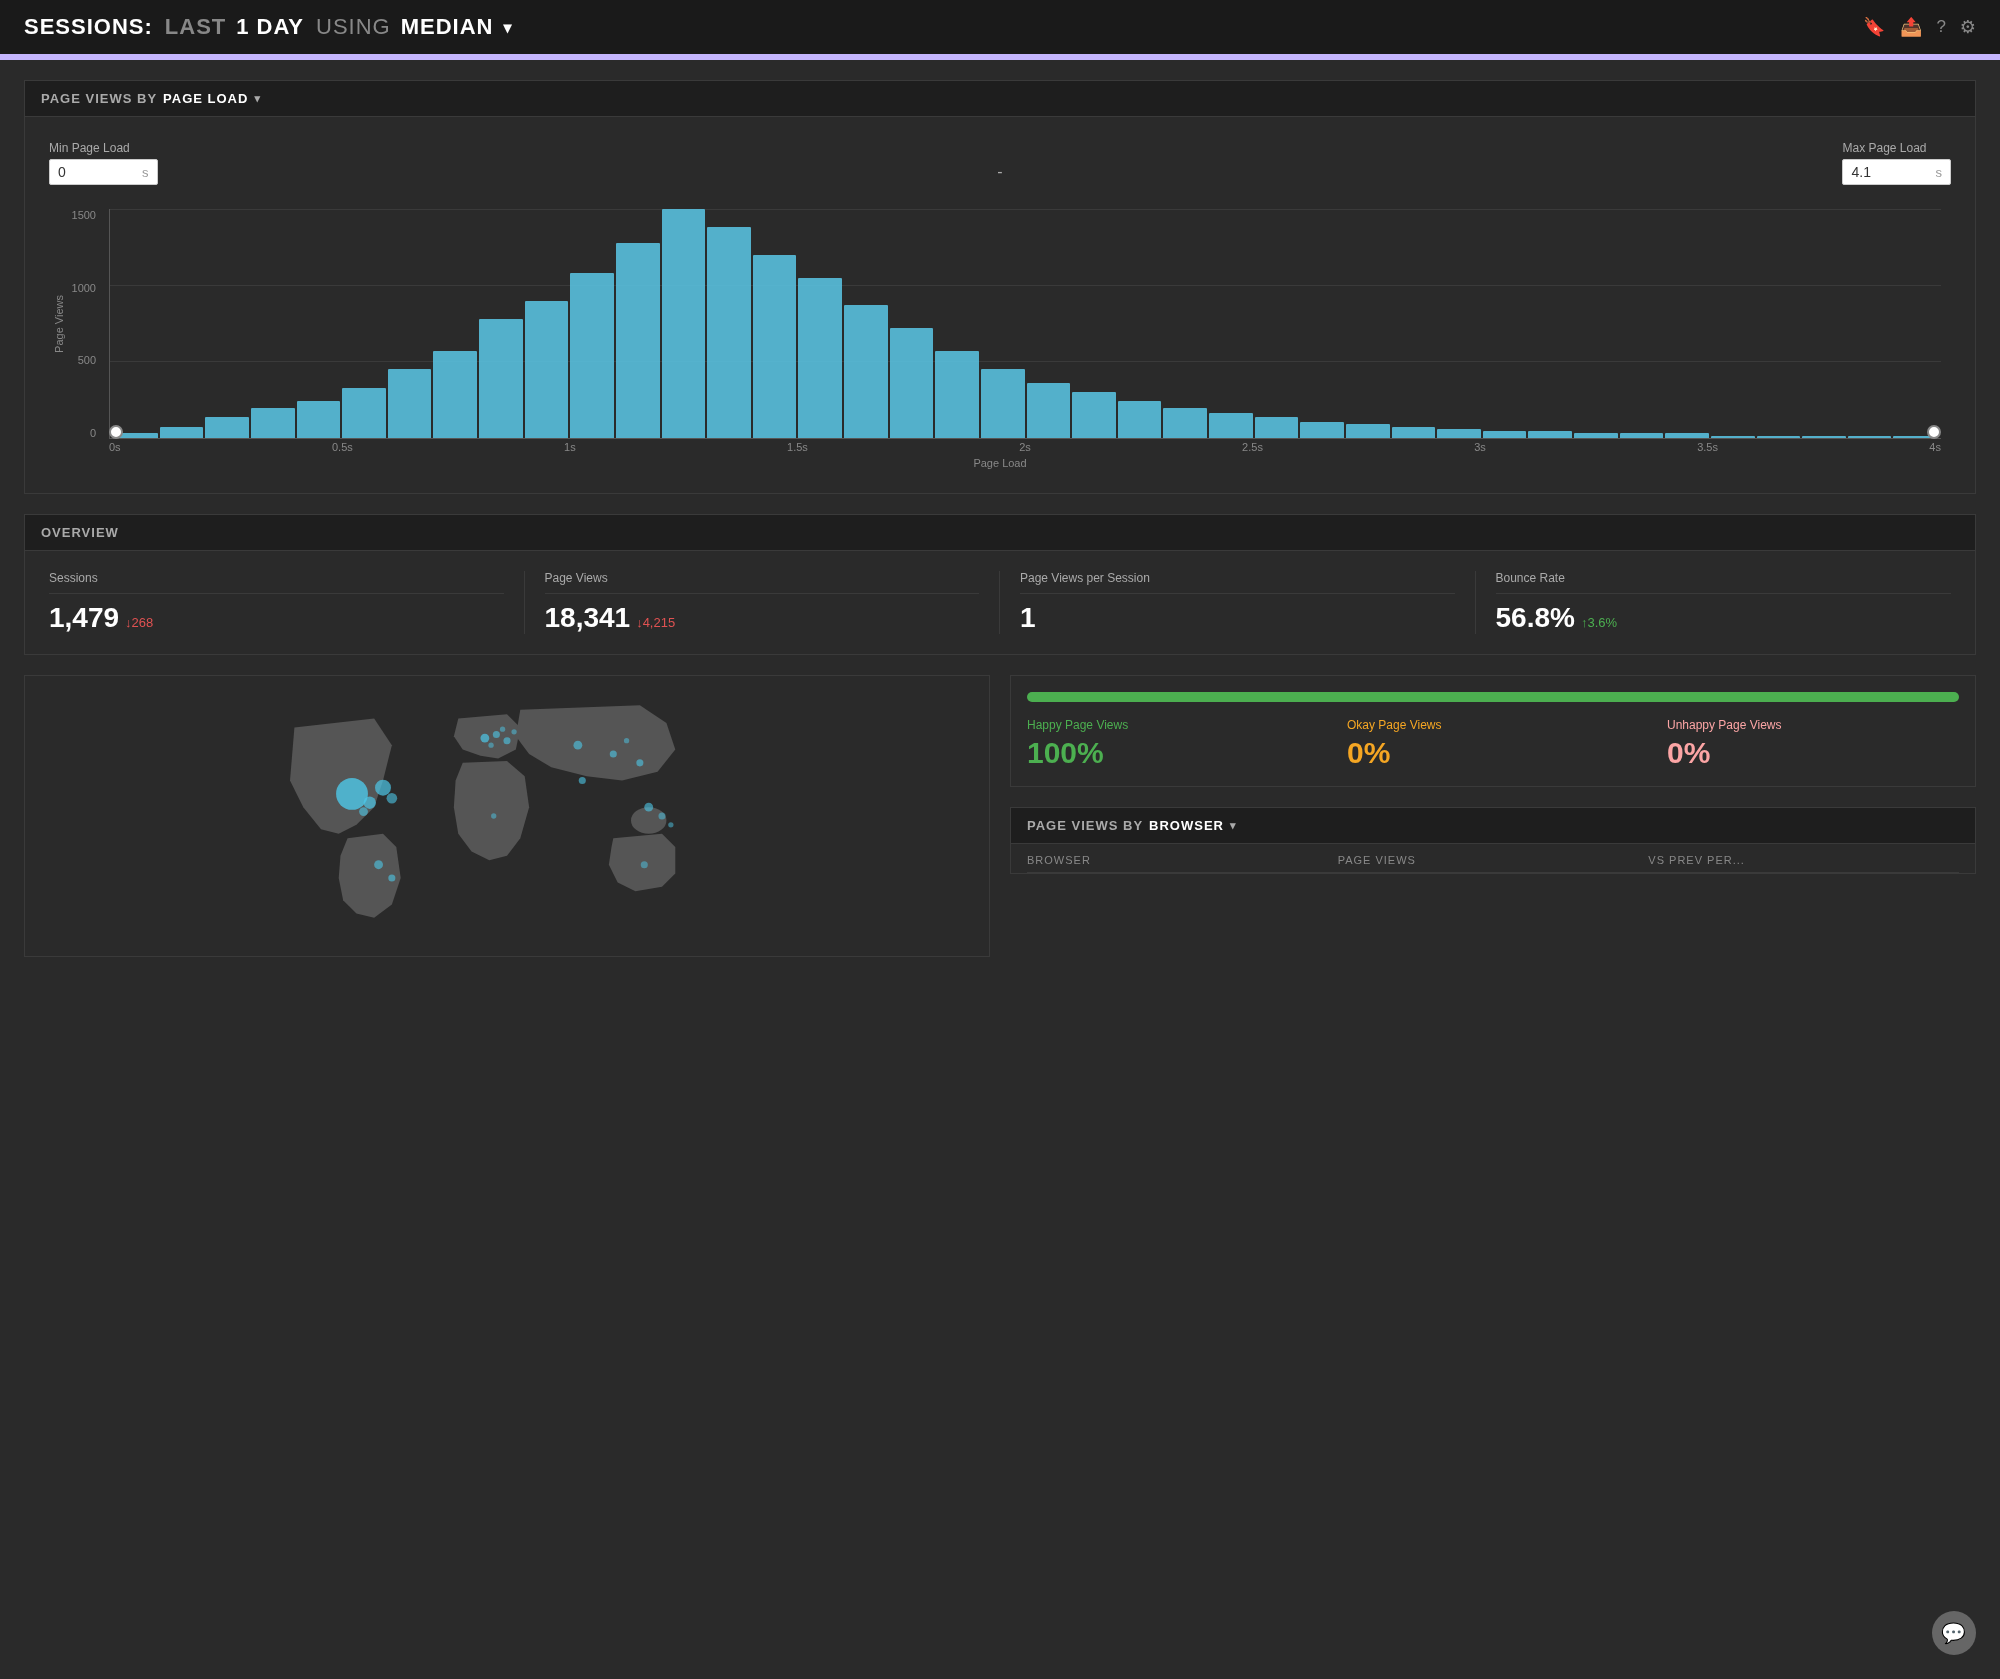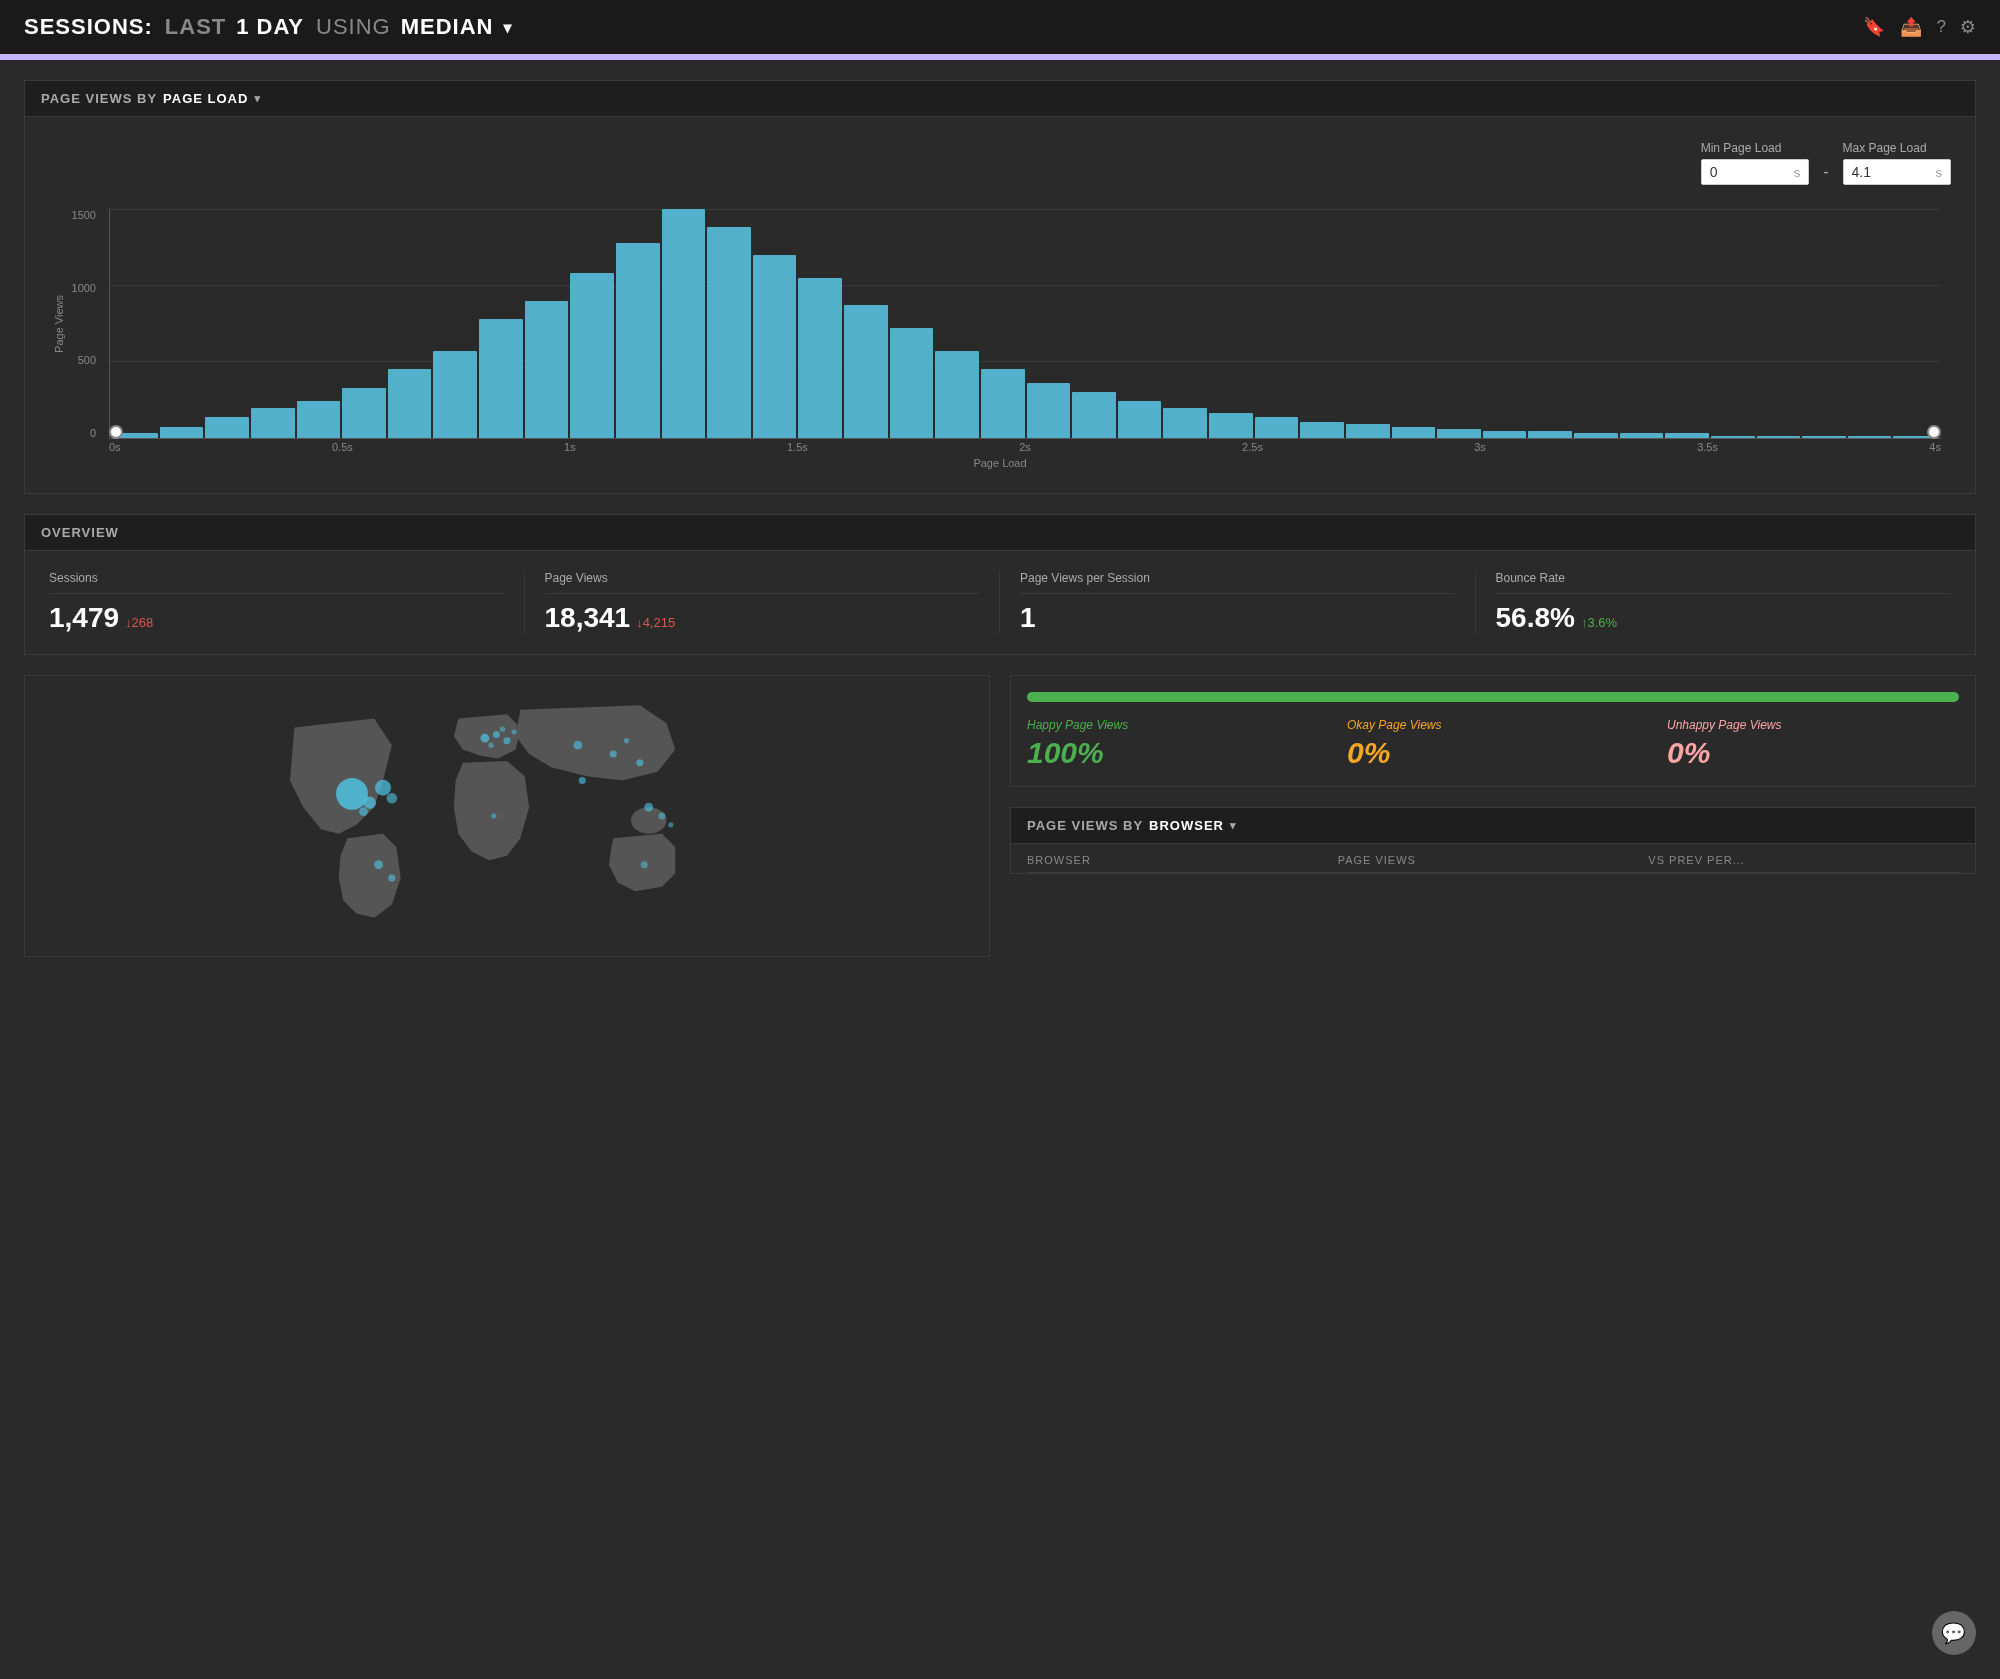--- a/index.html
+++ b/index.html
@@ -69,21 +69,21 @@
       border-top: none;
       padding: 24px;
       margin-bottom: 20px;
     }
 
     .filter-row {
       display: flex;
       align-items: center;
       gap: 14px;
       margin-bottom: 24px;
-      justify-content: flex-end;
+      justify-content: space-between;
     }
     .filter-group {
       display: flex;
       flex-direction: column;
       gap: 4px;
     }
     .filter-label {
       font-size: 12px;
       color: #aaa;
     }
@@ -280,21 +280,20 @@
       border-radius: 5px;
     }
     .happiness-bar-happy { background: #4caf50; }
     .happiness-bar-okay { background: #f5a623; }
     .happiness-bar-unhappy { background: #e05252; }
     .happiness-metrics {
       display: grid;
       grid-template-columns: repeat(3, 1fr);
       gap: 28px;
       margin-top: 16px;
-      font-style: italic;
     }
     .happiness-metric-label {
       font-size: 12px;
       margin-bottom: 4px;
     }
     .happiness-metric-value {
       font-size: 30px;
       font-weight: bold;
     }
     .label-happy { color: #4caf50; }

